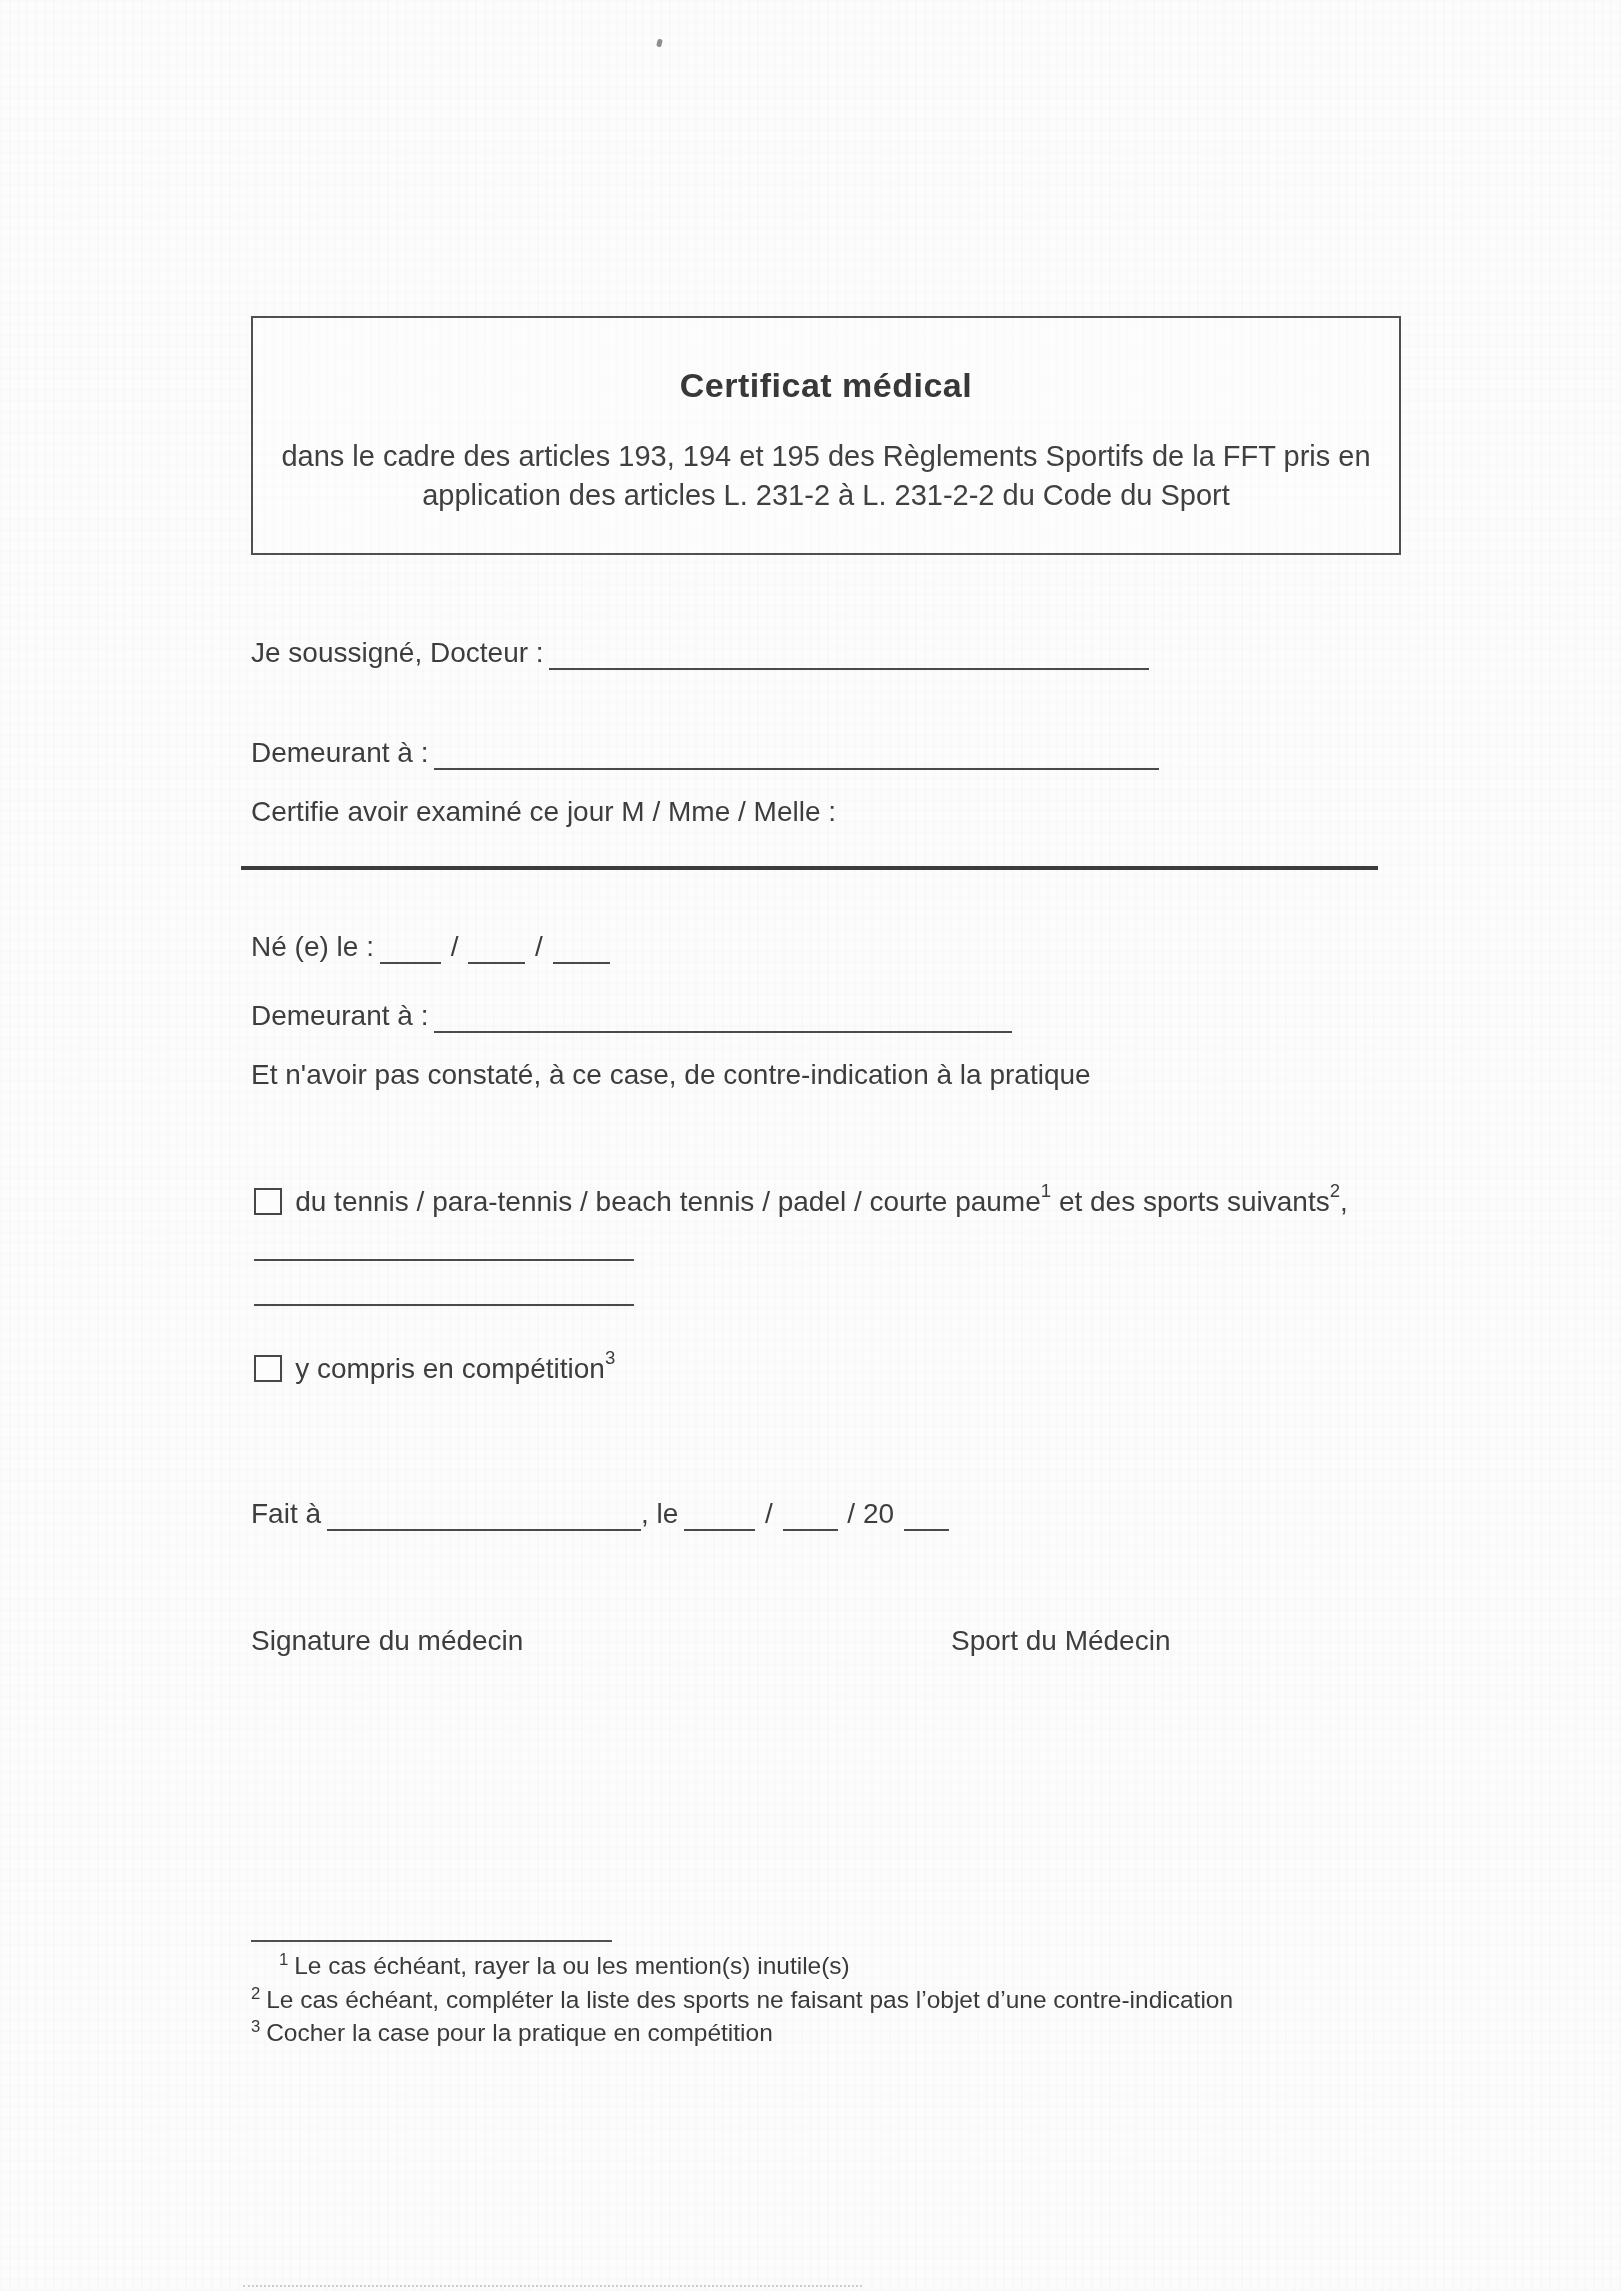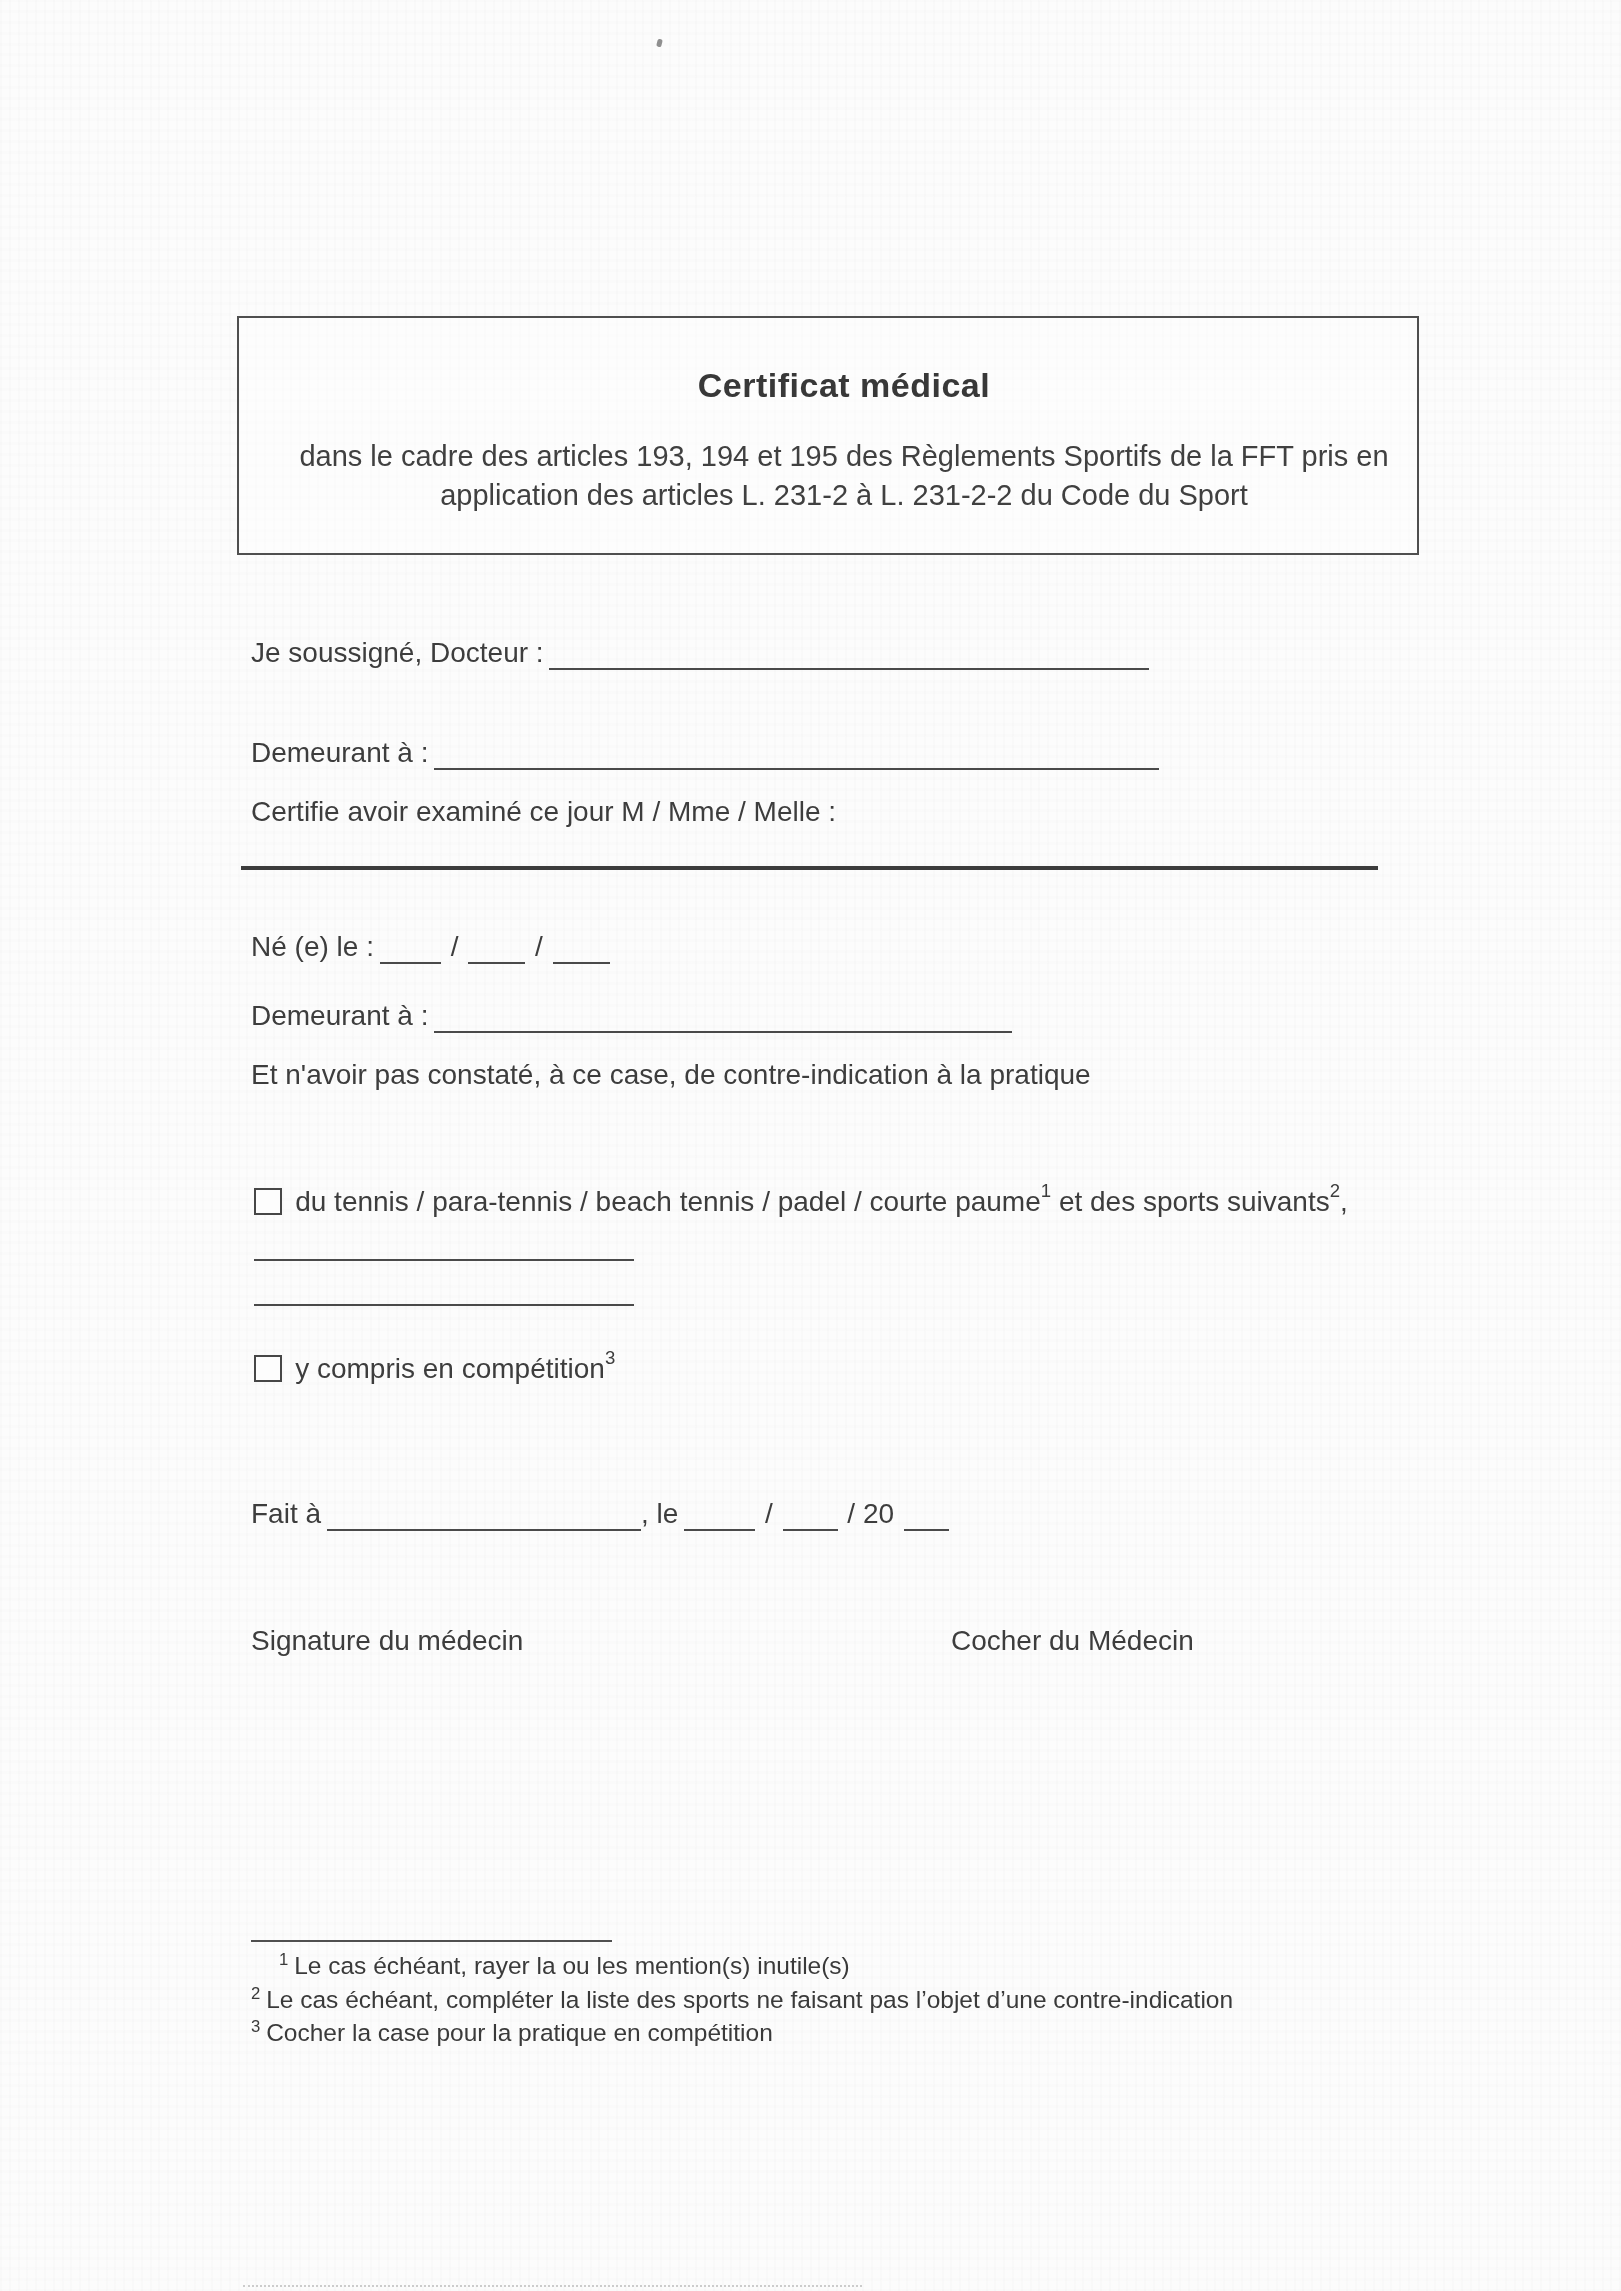--- a/index.html
+++ b/index.html
@@ -14,22 +14,22 @@
     overflow:hidden;
   }
   
   .noise{
     position:absolute;inset:0;pointer-events:none;
     background:
       repeating-linear-gradient(90deg, rgba(0,0,0,0.010) 0 2px, transparent 2px 8.8px),
       repeating-linear-gradient(0deg, rgba(0,0,0,0.006) 0 2.9px, transparent 2.9px 10.8px);
   }
   .hbox{
-    position:absolute;left:237px;top:316px;width:1146px;height:235px;
-    border:2px solid #4f4f4f;background:rgba(255,255,255,0.4);padding-left:32px;
+    position:absolute;left:251px;top:316px;width:1146px;height:235px;
+    border:2px solid #4f4f4f;background:rgba(255,255,255,0.4);
   }
   .hbox-title{
     text-align:center;margin:49px 9.8px 0 9.8px;
     font-size:34px;line-height:37px;font-weight:bold;color:#383838;
     letter-spacing:0.5px;
   }
   .hbox-sub{
     text-align:center;margin:33px auto 0 auto;max-width:1117px;
     font-size:29px;line-height:39px;color:#404040;
   }
@@ -125,21 +125,21 @@
   </div>
 
   <div class="row" style="left:251px;top:1496px;">
     <span>Fait à</span><span class="bl" style="width:314px;"></span><span>, le</span><span class="bl" style="width:71px;"></span><span class="slash">/</span><span class="bl" style="width:55px;margin-left:0;"></span><span class="slash">/ 20</span><span class="bl" style="width:45px;margin-left:0;"></span>
   </div>
 
   <div class="row" style="left:251px;top:1623px;">
     <span>Signature du médecin</span>
   </div>
   <div class="row" style="left:951px;top:1623px;">
-    <span>Cocher du Médecin</span>
+    <span>Sport du Médecin</span>
   </div>
 
   <div class="fn-divider"></div>
 
   <div class="fnrow" style="top:1950px;margin-left:28px;">
     <span class="fnsup">1</span><span>Le cas échéant, rayer la ou les mention(s) inutile(s)</span>
   </div>
   <div class="fnrow" style="top:1984px;">
     <span class="fnsup">2</span><span>Le cas échéant, compléter la liste des sports ne faisant pas l’objet d’une contre-indication</span>
   </div>

